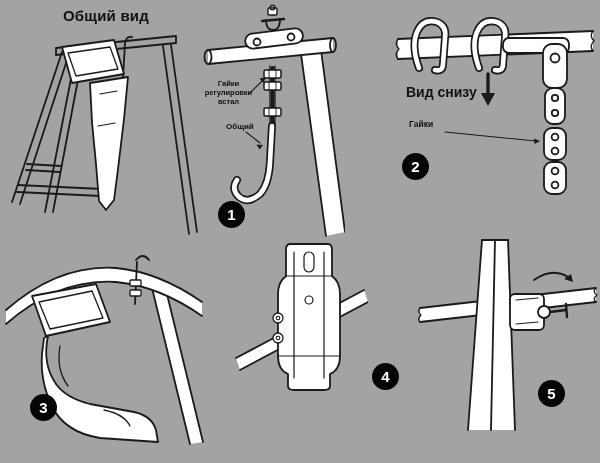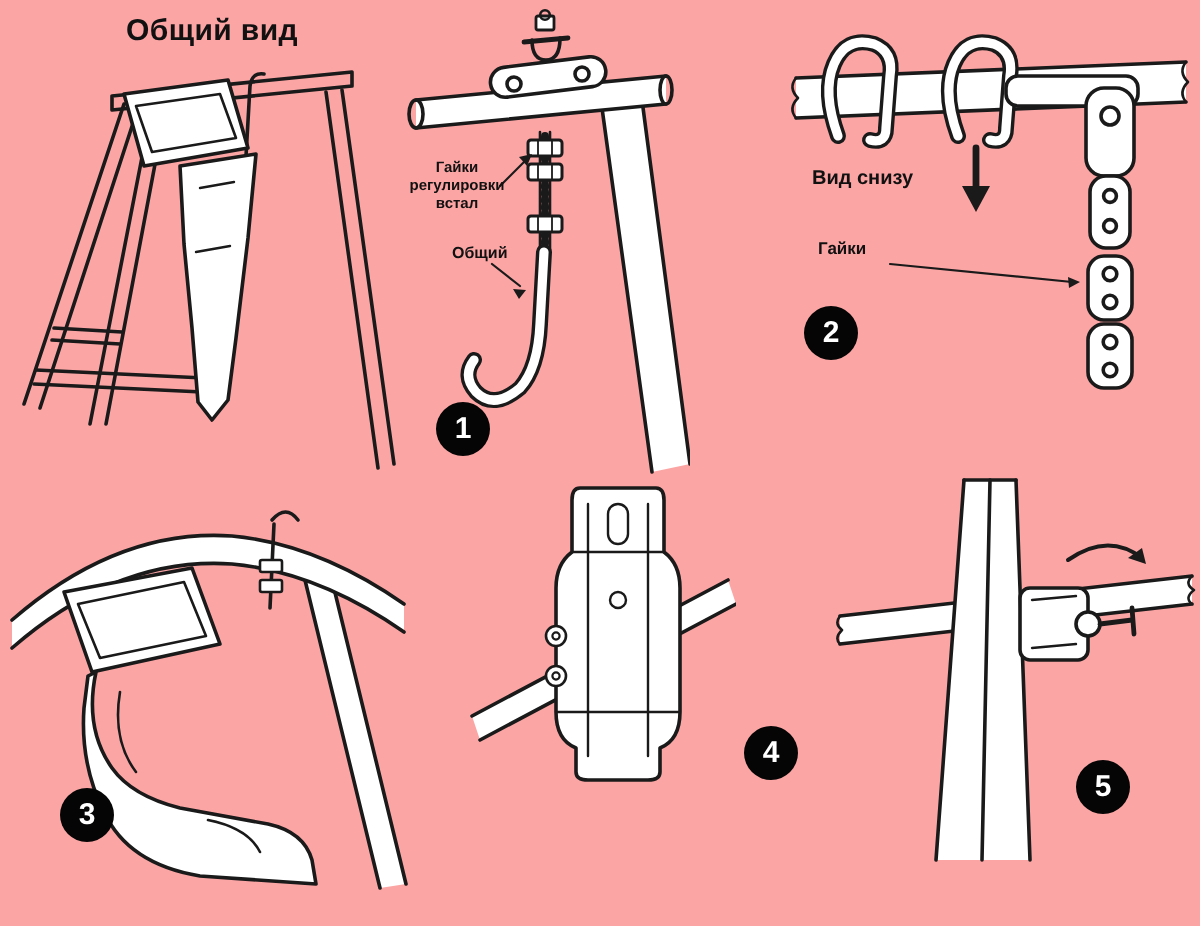--- a/index.html
+++ b/index.html
@@ -1,34 +1,34 @@
 <!DOCTYPE html>
 <html><head>
 <meta charset="utf-8">
 <style>
   * { margin:0; padding:0; box-sizing:border-box; }
   html,body { background:#ffffff; }
   body { font-family:"Liberation Sans","DejaVu Sans",sans-serif; color:#111; }
-  .page { position:relative; width:600px; height:463px; background:#fca5a5; overflow:hidden;padding-left:20px; }
+  .page { position:relative; width:600px; height:463px; background:#a3a3a3; overflow:hidden;padding-left:20px; }
   .art { position:absolute; }
   .title { position:absolute; left:63px; top:7px; font-size:15px; font-weight:bold; letter-spacing:.2px; }
   .badge {
     position:absolute; width:27px; height:27px; border-radius:50%;
     background:#050505; color:#ffffff; font-weight:bold; font-size:15px;
     display:flex; align-items:center; justify-content:center;
   }
   .badge-1 { left:218px; top:201px; }
   .badge-2 { left:402px; top:153px; }
   .badge-3 { left:30px;  top:394px; }
   .badge-4 { left:372px; top:363px; }
   .badge-5 { left:538px; top:380px; }
   .lbl { position:absolute; font-weight:bold; color:#111; }
   .lbl-nuts { left:201px; top:80px; width:55px; font-size:7.5px; line-height:1.18; text-align:center; }
   .lbl-hook { left:226px; top:122px; font-size:8px; }
-  .lbl-bottomview { left:406px; top:84px; font-size:10px; }
+  .lbl-bottomview { left:406px; top:84px; font-size:14px; }
   .lbl-clamp { left:409px; top:119px; font-size:8.5px; }
   .caption { position:absolute; left:242px; top:402px; width:232px; font-size:11px; line-height:13.5px; font-weight:normal; }
   svg .ln { stroke:#1a1a1a; fill:none; stroke-width:1.8; stroke-linecap:round; stroke-linejoin:round; }
 </style>
 </head>
 <body>
 
 <div class="page">
 
   <div class="title">Общий вид</div>

